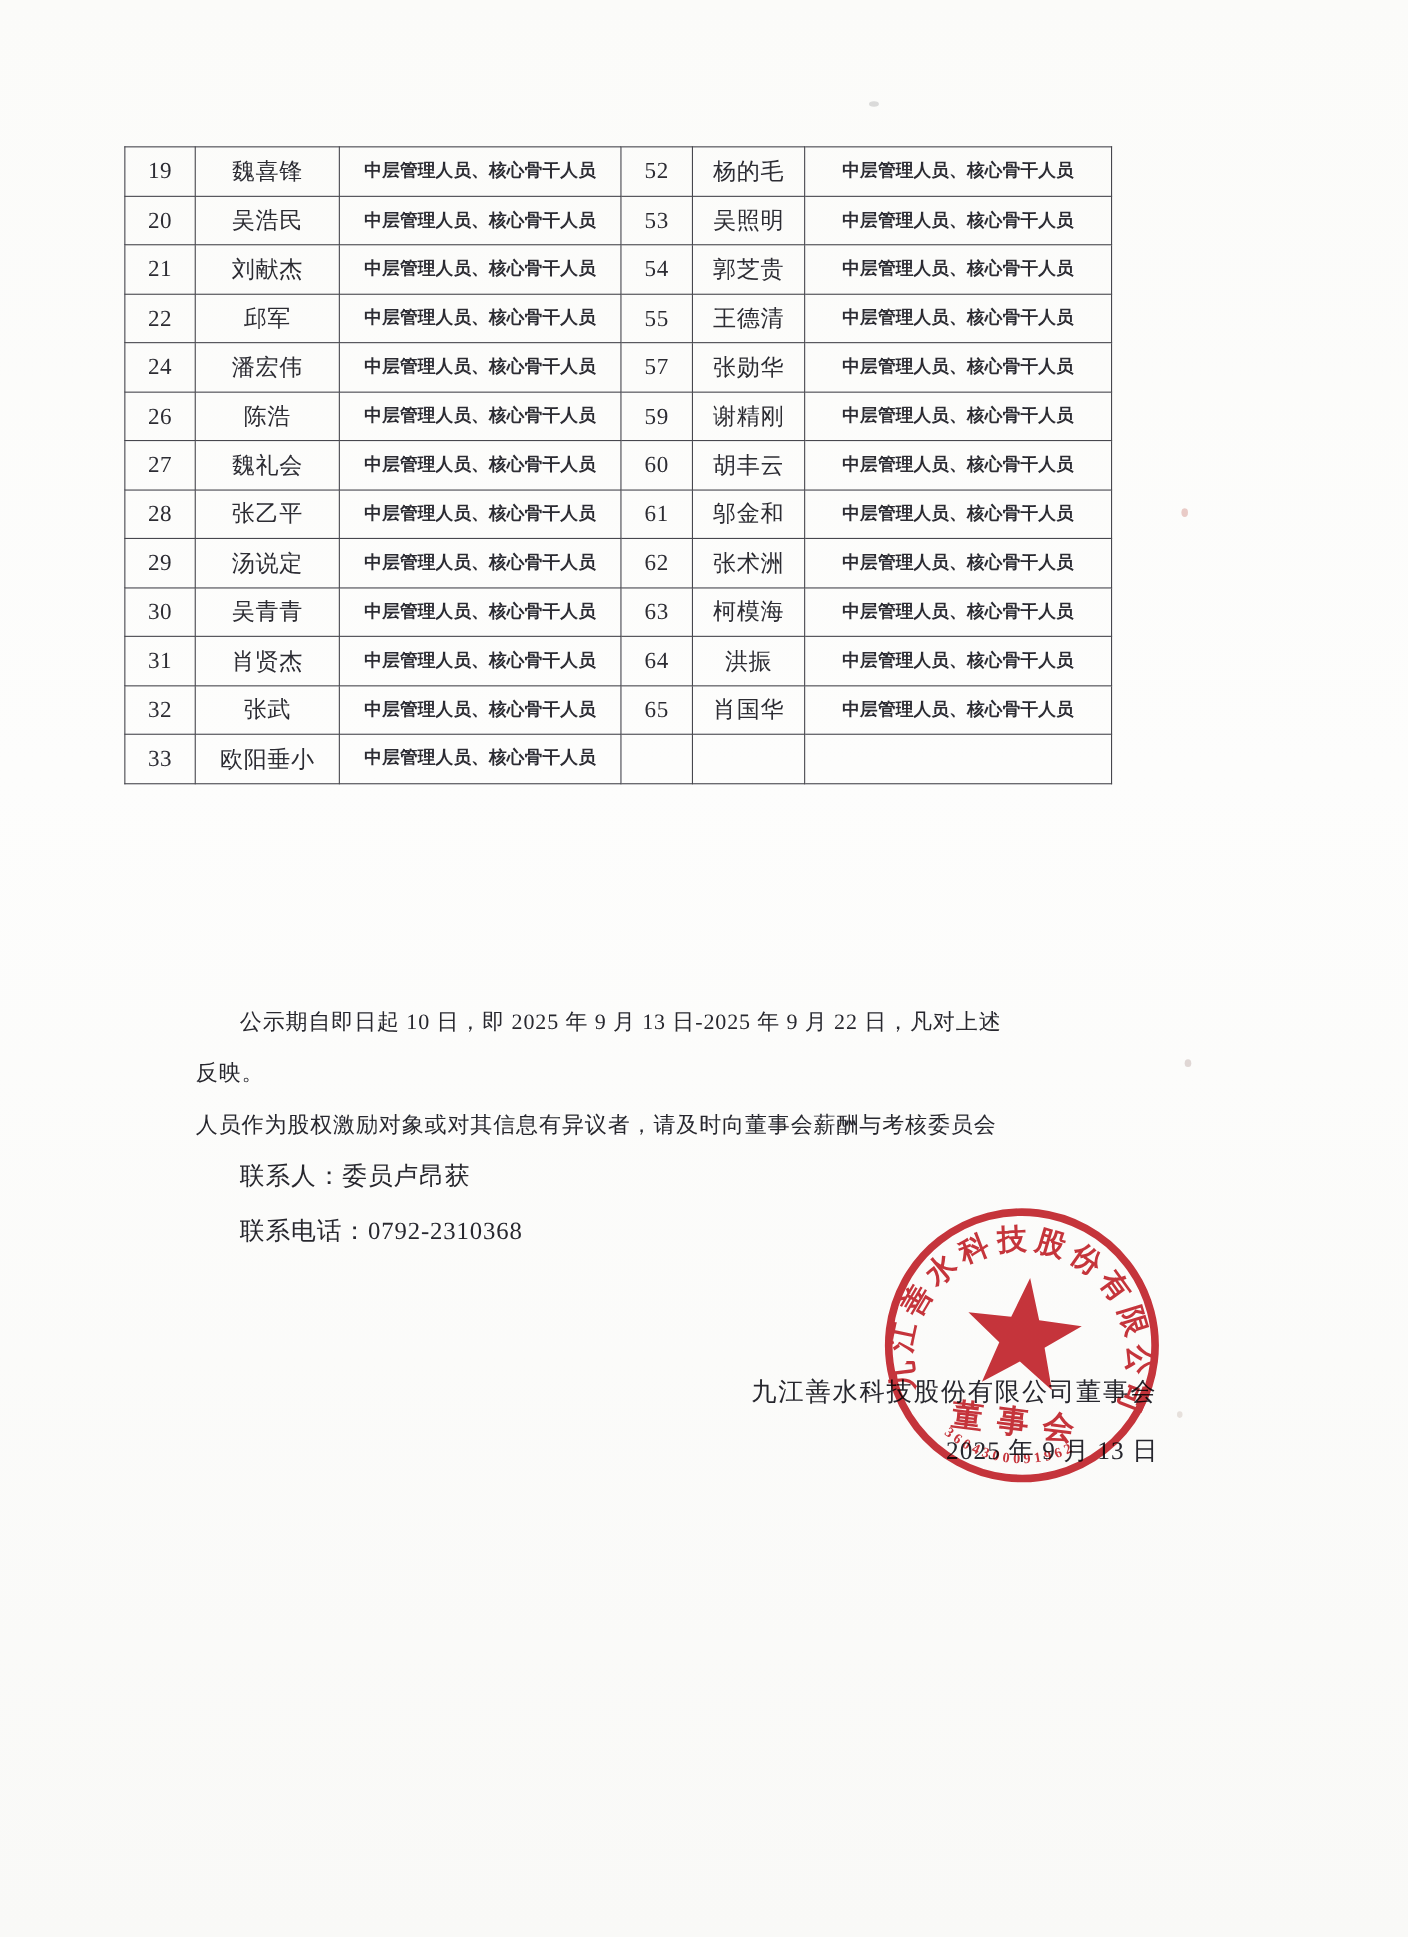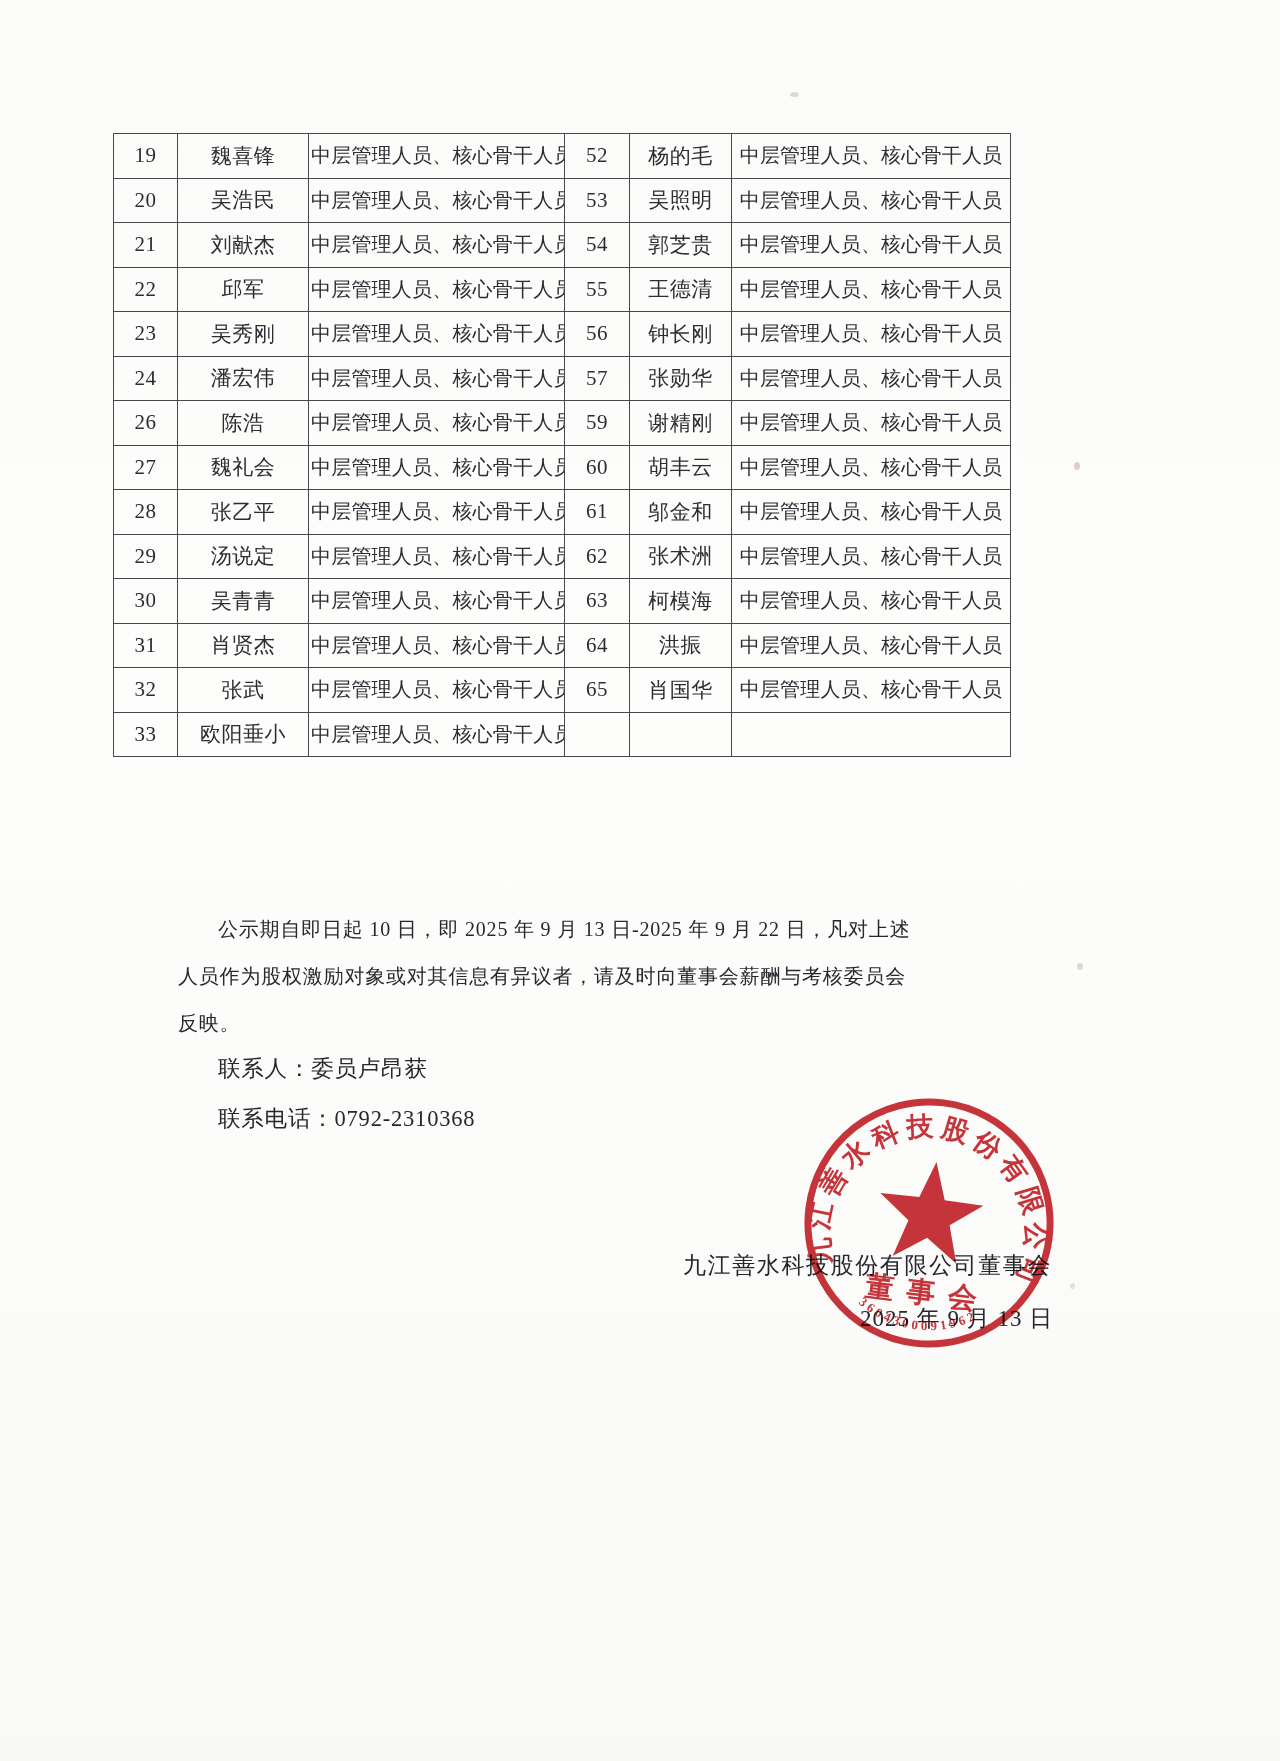--- a/index.html
+++ b/index.html
@@ -20,21 +20,21 @@
   }
   table.roster td{
     border:1.5px solid #47474e;
     height:43.5px;
     text-align:center;vertical-align:middle;
     font-size:21px;letter-spacing:.5px;
     color:#2c2c33;
     padding:0 2px;
     white-space:nowrap;overflow:hidden;
   }
-  table.roster td.role{font-size:20px;letter-spacing:.2px;}
+  table.roster td.role{font-size:16px;letter-spacing:.2px;font-weight:bold;}
   
   .notice{
     position:absolute;left:178px;top:906px;width:782px;
     font-size:20px;line-height:47px;letter-spacing:.8px;color:#27272e;
   }
   .notice .indent{padding-left:40px;}
   .contact-line{
     position:absolute;left:218px;
     font-size:22.5px;letter-spacing:.8px;color:#27272e;white-space:nowrap;
   }
@@ -104,28 +104,20 @@
         </tr>
         <tr>
           <td>22</td>
           <td>邱军</td>
           <td class="role">中层管理人员、核心骨干人员</td>
           <td>55</td>
           <td>王德清</td>
           <td class="role">中层管理人员、核心骨干人员</td>
         </tr>
         <tr>
-          <td>23</td>
-          <td>吴秀刚</td>
-          <td class="role">中层管理人员、核心骨干人员</td>
-          <td>56</td>
-          <td>钟长刚</td>
-          <td class="role">中层管理人员、核心骨干人员</td>
-        </tr>
-        <tr>
           <td>24</td>
           <td>潘宏伟</td>
           <td class="role">中层管理人员、核心骨干人员</td>
           <td>57</td>
           <td>张勋华</td>
           <td class="role">中层管理人员、核心骨干人员</td>
         </tr>
         <tr>
           <td>26</td>
           <td>陈浩</td>
@@ -188,22 +180,22 @@
           <td class="role">中层管理人员、核心骨干人员</td>
           <td></td>
           <td></td>
           <td class="role"></td>
         </tr>
       </tbody>
   </table>
 
   <div class="notice">
     <div class="indent">公示期自即日起 10 日，即 2025 年 9 月 13 日-2025 年 9 月 22 日，凡对上述</div>
+    <div>反映。</div>
     <div>人员作为股权激励对象或对其信息有异议者，请及时向董事会薪酬与考核委员会</div>
-    <div>反映。</div>
   </div>
 
   <div class="contact-line contact-person">
     <span>联系人：</span><span>委员卢昂获</span>
   </div>
   <div class="contact-line contact-phone">
     <span>联系电话：</span><span>0792-2310368</span>
   </div>
 
   <div class="sig-company">九江善水科技股份有限公司董事会</div>

